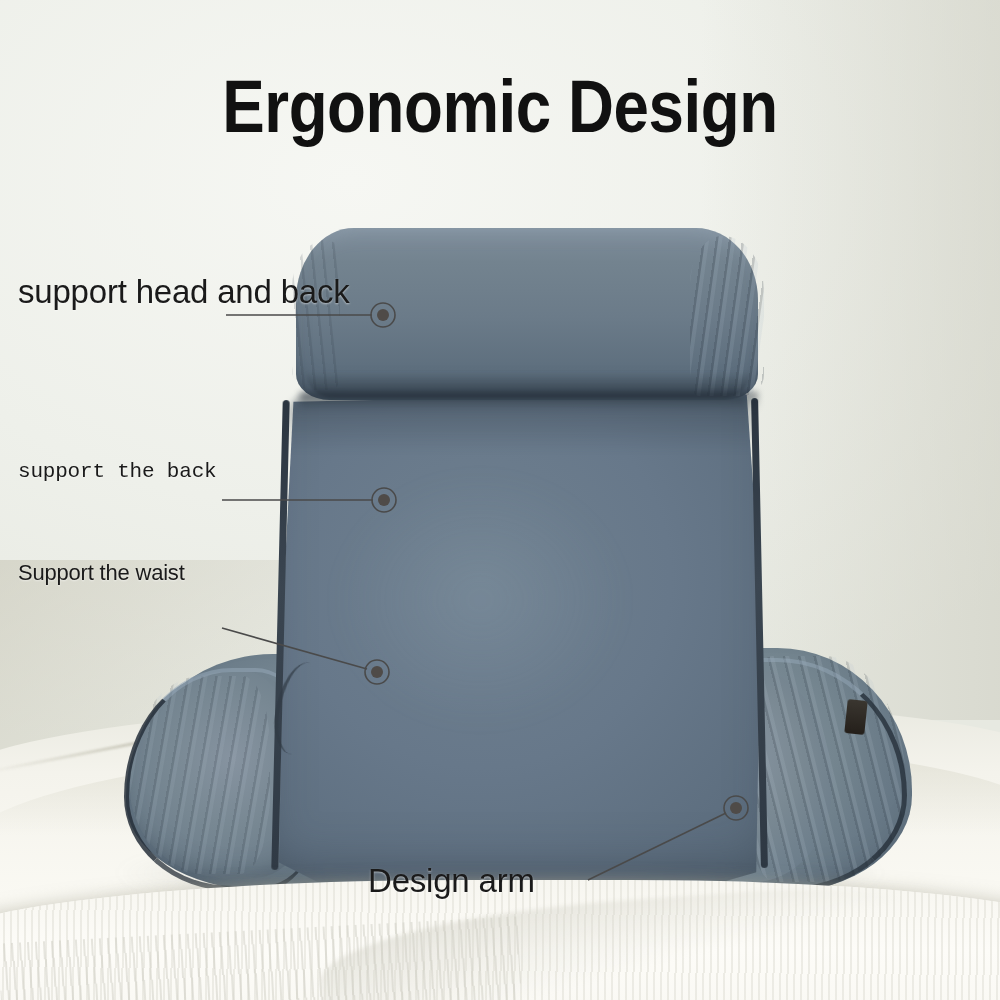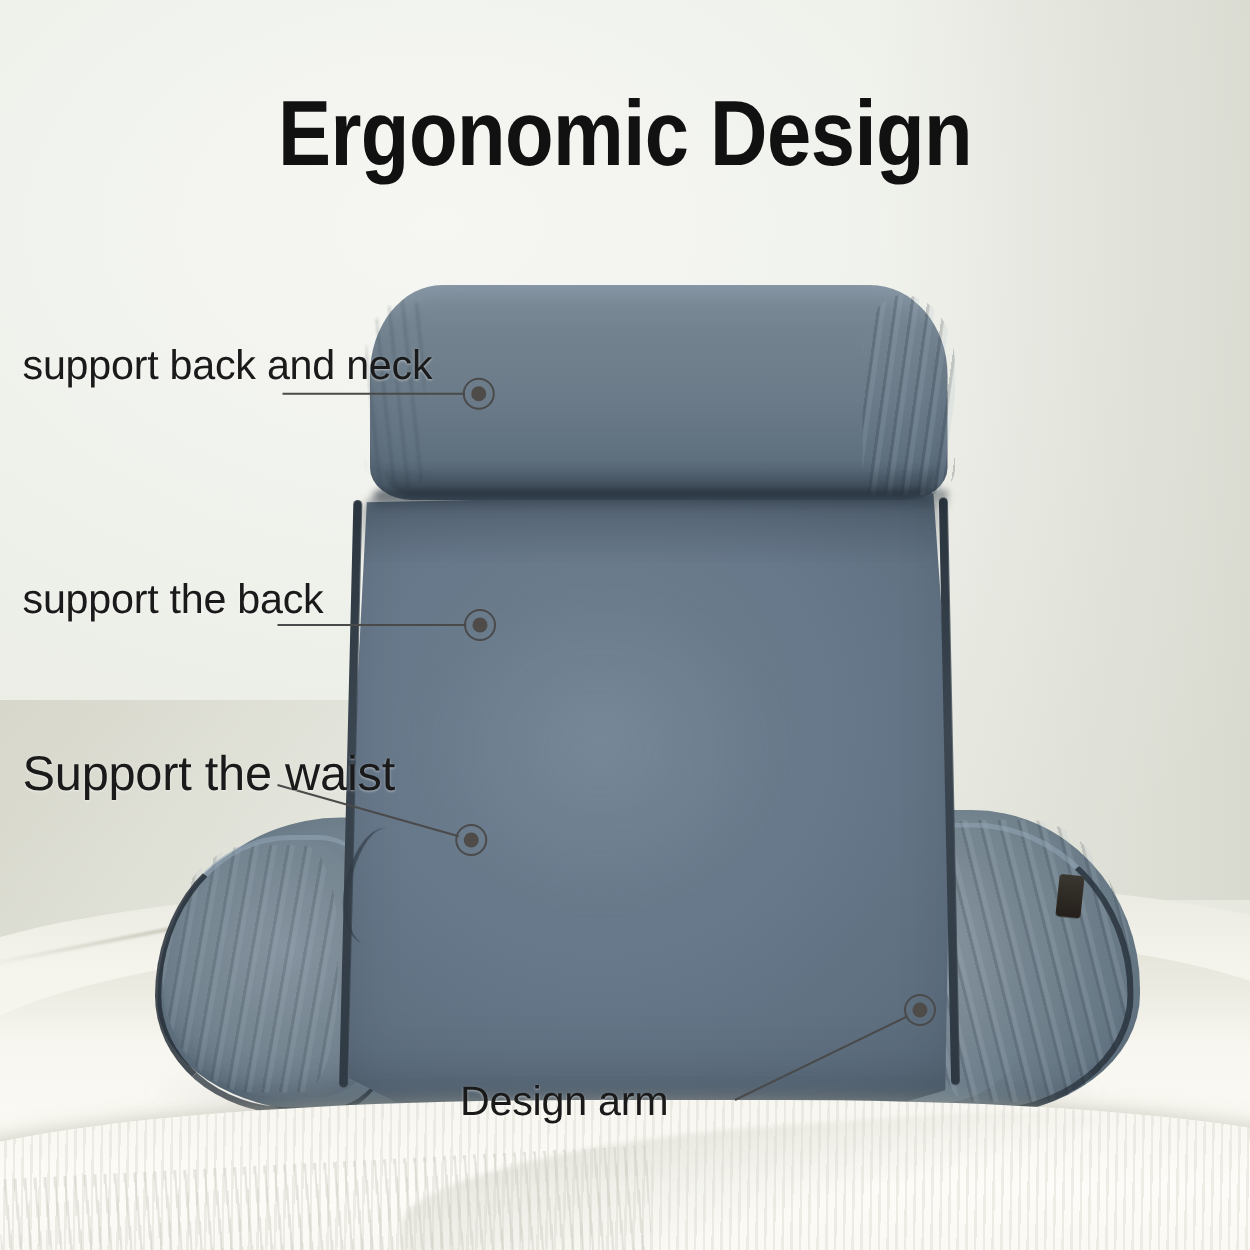--- a/index.html
+++ b/index.html
@@ -371,22 +371,22 @@
   
   .callout-label {
     position: absolute;
     color: #1a1a1a;
     font-weight: 400;
     white-space: nowrap;
     letter-spacing: -0.2px;
     text-shadow: 0 1px 2px rgba(255,255,255,.5);
   }
   #label-head  { left: 18px;  top: 273px; font-size: 33px; }
-  #label-back  { left: 18px;  top: 460px; font-size: 33px; }
-  #label-waist { left: 18px;  top: 598px; font-size: 39px; }
+  #label-back  { left: 18px;  top: 460px; font-size: 21px; font-family: Liberation Mono, monospace; }
+  #label-waist { left: 18px;  top: 560px; font-size: 22px; }
   #label-arm   { left: 368px; top: 862px; font-size: 33px; }
 
   .leader-svg {
     position: absolute;
     left: 0; top: 0;
     width: 1000px; height: 1000px;
     pointer-events: none;
   }
 
   
@@ -461,20 +461,20 @@
       <circle cx="384" cy="500" r="12" fill="none" stroke="#4a4a4a" stroke-width="1.6"></circle>
       <circle cx="384" cy="500" r="6" fill="#4f4b48"></circle>
       <line x1="222" y1="628" x2="367" y2="669" stroke="#4a4a4a" stroke-width="1.6"></line>
       <circle cx="377" cy="672" r="12" fill="none" stroke="#4a4a4a" stroke-width="1.6"></circle>
       <circle cx="377" cy="672" r="6" fill="#4f4b48"></circle>
       <line x1="588" y1="880" x2="726" y2="813" stroke="#4a4a4a" stroke-width="1.6"></line>
       <circle cx="736" cy="808" r="12" fill="none" stroke="#4a4a4a" stroke-width="1.6"></circle>
       <circle cx="736" cy="808" r="6" fill="#4f4b48"></circle>
     </svg>
 
-  <div class="callout-label" id="label-head">support back and neck</div>
+  <div class="callout-label" id="label-head">support head and back</div>
   <div class="callout-label" id="label-back">support the back</div>
   <div class="callout-label" id="label-waist">Support the waist</div>
   <div class="callout-label" id="label-arm">Design arm</div>
 
   <div id="title">Ergonomic Design</div>
 
 </div>
 
 </body></html>

